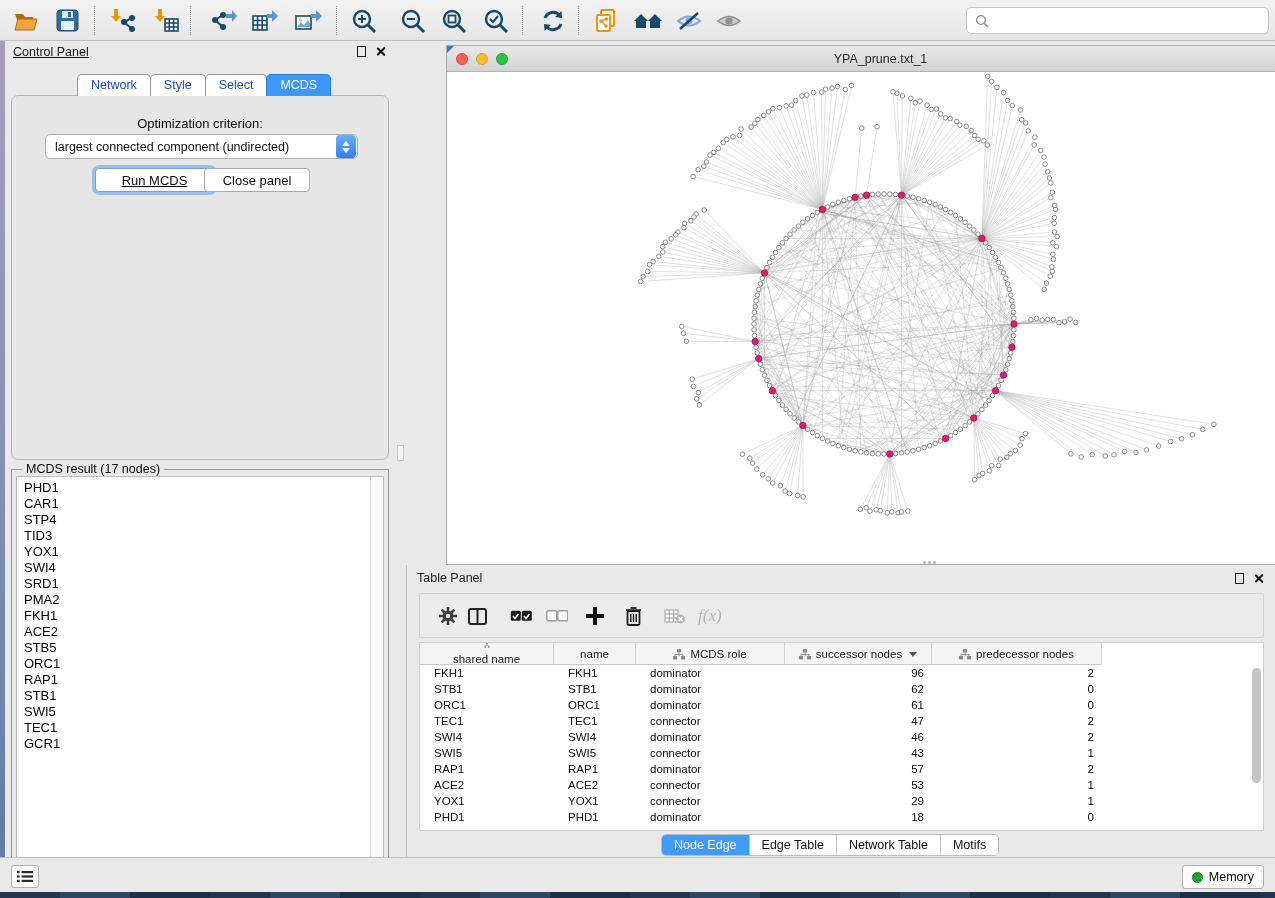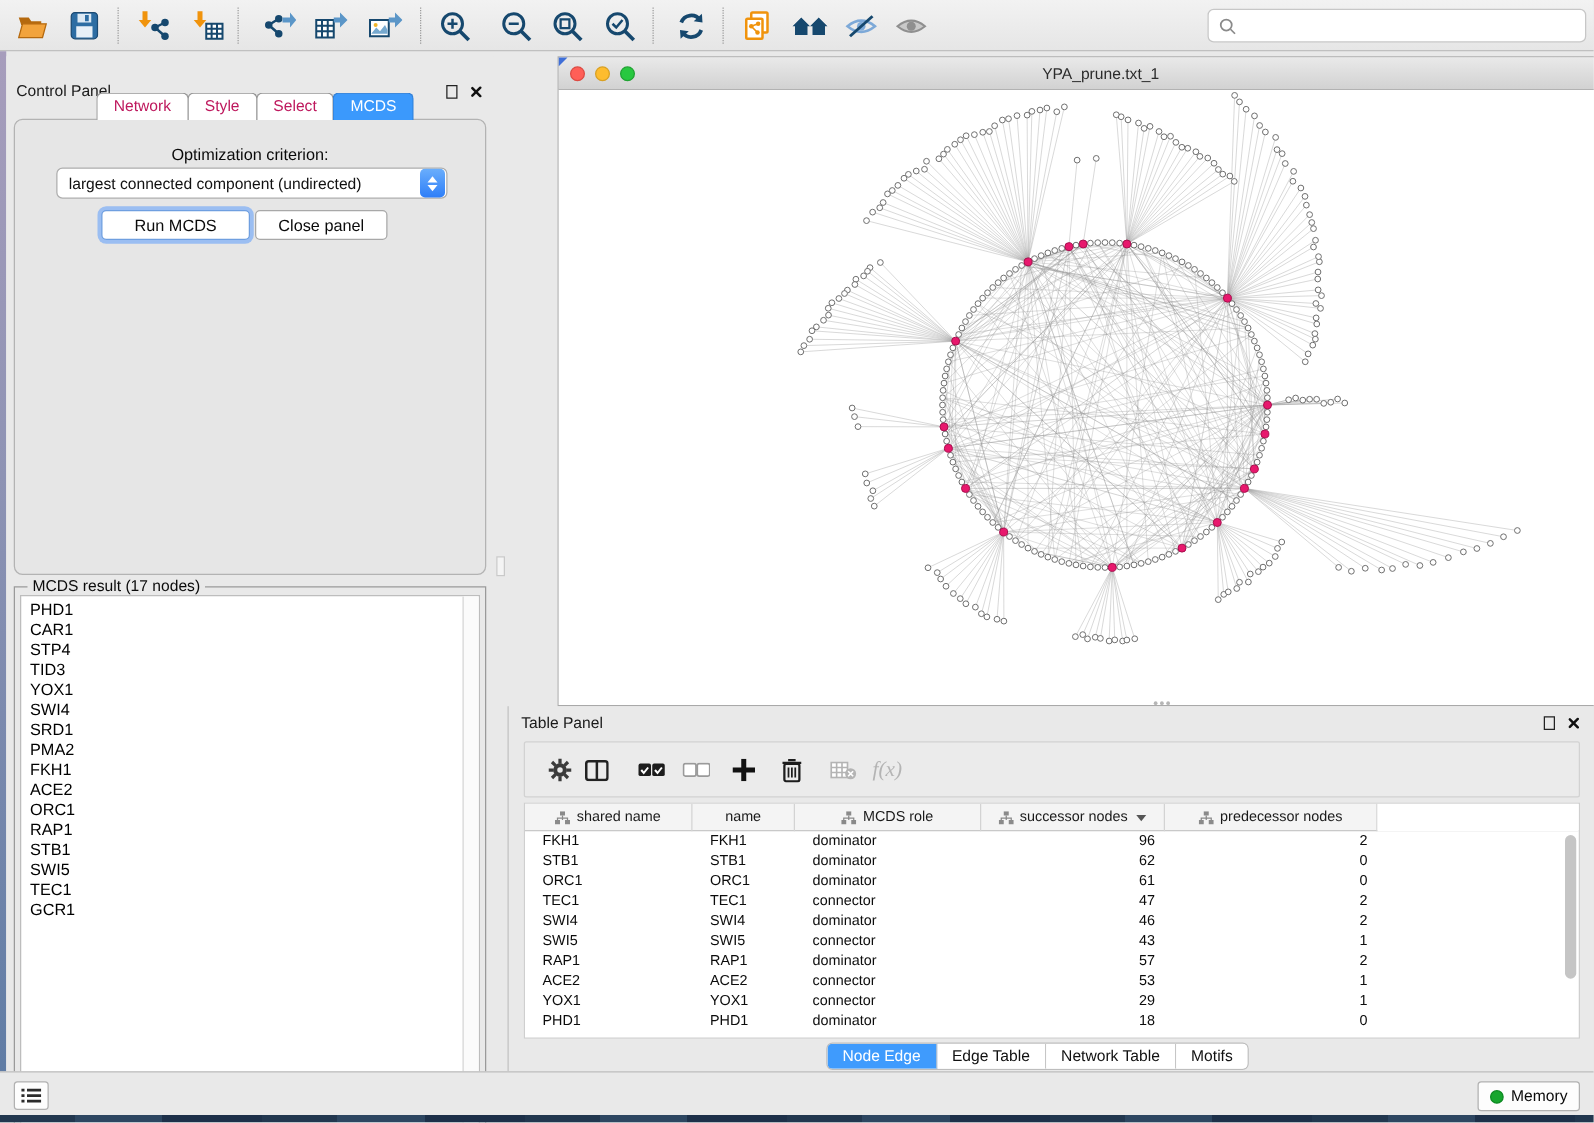--- a/index.html
+++ b/index.html
@@ -38,45 +38,45 @@
   .winbtn { width:13px; height:13px; display:inline-flex; align-items:center;
     justify-content:center; cursor:default; }
   .float-glyph { width:9px; height:11px; border:1.5px solid #222; background:transparent; }
   .x-glyph { position:relative; width:11px; height:11px; }
   .x-glyph::before,.x-glyph::after{ content:""; position:absolute; left:4.5px; top:0;
     width:2.4px; height:11px; background:#111; border-radius:1px; }
   .x-glyph::before{ transform:rotate(45deg);} .x-glyph::after{ transform:rotate(-45deg);}
   
   .control-panel { position:absolute; left:5px; top:45px; width:390px; height:812px;
     background:#e9e9e9; }
-  .cp-header { position:absolute; left:0; top:16px; right:0; height:24px;
-    display:flex; align-items:center; padding:0 8px; }
+  .cp-header { position:absolute; left:0; top:0; right:0; height:24px;
+    display:flex; align-items:flex-start; padding:0 8px;text-decoration:underline; }
   .cp-header .win-title-text { flex:1; }
   .cp-tabs { position:absolute; left:72px; top:29px; height:22px; display:flex; z-index:3; }
   .tab { font-size:12.5px; padding:3px 13px 4px; background:#fff;
     border:1px solid #979797; border-bottom:none; margin-right:-1px;
-    border-radius:5px 5px 0 0; color:#be185d; }
+    border-radius:5px 5px 0 0; color:#1d4ed8; }
   .tab.active { background:#3b99fc; color:#fff; border-color:#2f7ed6; }
   .cp-box { position:absolute; left:6px; top:50px; width:378px; height:365px;
     background:#e6e6e6; border:1px solid #b3b3b3; border-radius:7px; z-index:1; }
   .opt-label { position:absolute; left:0; right:0; top:20px; text-align:center;
     font-size:13px; color:#0a0a0a; }
   .crit-select { position:absolute; left:33px; top:38px; width:313px; height:25px;
     background:#fff; border:1px solid #adadad; border-radius:5px;
     display:flex; align-items:center; }
   .crit-value { flex:1; font-size:12.5px; padding-left:9px; white-space:nowrap; }
   .crit-stepper { width:20px; height:23px; margin:0; border-radius:4px;
     background:linear-gradient(#6aaefc,#2e7ef8); margin-right:1px;
     display:flex; flex-direction:column; align-items:center; justify-content:center; gap:2px; }
   .stepper-up { width:0;height:0;border-left:4px solid transparent;border-right:4px solid transparent;border-bottom:5px solid #fff; }
   .stepper-down { width:0;height:0;border-left:4px solid transparent;border-right:4px solid transparent;border-top:5px solid #fff; }
   .cp-btn { position:absolute; top:72px; height:24px; background:#fff;
     border:1px solid #a8a8a8; border-radius:4px; font:13px "Liberation Sans",sans-serif;
     color:#0a0a0a; }
-  .run-btn { left:69px; width:119px; box-shadow:0 0 0 3px rgba(92,156,252,.55); border-color:#6f9fe0; }
+  .run-btn { left:83px; width:119px; box-shadow:0 0 0 3px rgba(92,156,252,.55); border-color:#6f9fe0;text-decoration:underline; }
   .closep-btn { left:192px; width:106px; }
   .result-fieldset { position:absolute; left:6px; top:424px; width:378px; height:474px;
     border:1px solid #9a9a9a; background:#e9e9e9; }
   .result-legend { position:absolute; top:-8px; left:10px; background:#e9e9e9;
     padding:0 4px; font-size:12.5px; color:#0a0a0a; }
   .result-list { position:absolute; left:4px; top:6px; right:4px; bottom:4px;
     background:#fff; border:1px solid #bdbdbd; overflow:hidden; }
   .result-scroll { position:absolute; top:0; bottom:0; right:0; width:13px;
     background:#fbfbfb; border-left:1px solid #d6d6d6; }
   .mitem { font-size:13px; line-height:16px; padding-left:7px; color:#000; }
@@ -116,21 +116,21 @@
     display:flex; align-items:center; justify-content:flex-start; }
   .fx-label { font:italic 17px "Liberation Serif", serif; color:#b4b4b4; }
   .tbl { position:absolute; left:12px; top:77px; width:845px; height:189px;
     background:#fff; border:1px solid #cfcfcf; overflow:hidden; }
   .thead { display:flex; height:22px; background:#f4f4f4; border-bottom:1px solid #c9c9c9; }
   .th { display:flex; align-items:center; justify-content:center; gap:5px;
     font-size:11.5px; color:#1a1a1a; border-right:1px solid #d3d3d3; height:22px; }
   .th:last-child { border-right:none; }
   .th .sortv { width:0;height:0;border-left:4px solid transparent;border-right:4px solid transparent;
     border-top:5px solid #555; margin-left:2px; }
-  .c0{width:134px;} .c1{width:82px;} .c2{width:149px;} .c3{width:147px;} .c4{width:170px;}
+  .c0{width:134px;flex-direction:column;} .c1{width:82px;} .c2{width:149px;} .c3{width:147px;} .c4{width:170px;}
   .th.filler{ flex:1; background:#fff; border-right:none; }
   .trow { display:flex; height:16px; align-items:center; }
   .tcell { font-size:11.5px; color:#0c0c0c; white-space:nowrap; overflow:hidden; }
   .tcell.c0,.tcell.c1,.tcell.c2 { padding-left:14px; }
   .tcell.c3,.tcell.c4 { text-align:right; padding-right:8px; }
   .tbl-scroll-thumb { position:absolute; right:2px; top:25px; width:9px; height:115px;
     background:#c5c5c5; border-radius:5px; }
   .tp-tabs { position:absolute; left:254px; top:269px; height:22px; display:flex;
     background:#fff; border:1px solid #bdbdbd; border-radius:5px; overflow:hidden; }
   .btab { font-size:12.5px; padding:3px 12px 4px; color:#111; border-right:1px solid #c6c6c6;
@@ -362,20 +362,21 @@
           <div class="mitem">PHD1</div>
           <div class="mitem">CAR1</div>
           <div class="mitem">STP4</div>
           <div class="mitem">TID3</div>
           <div class="mitem">YOX1</div>
           <div class="mitem">SWI4</div>
           <div class="mitem">SRD1</div>
           <div class="mitem">PMA2</div>
           <div class="mitem">FKH1</div>
           <div class="mitem">ACE2</div>
+          <div class="mitem">STB5</div>
           <div class="mitem">ORC1</div>
           <div class="mitem">RAP1</div>
           <div class="mitem">STB1</div>
           <div class="mitem">SWI5</div>
           <div class="mitem">TEC1</div>
           <div class="mitem">GCR1</div>
         </div>
       <div class="result-scroll"></div>
     </div>
   </div>

